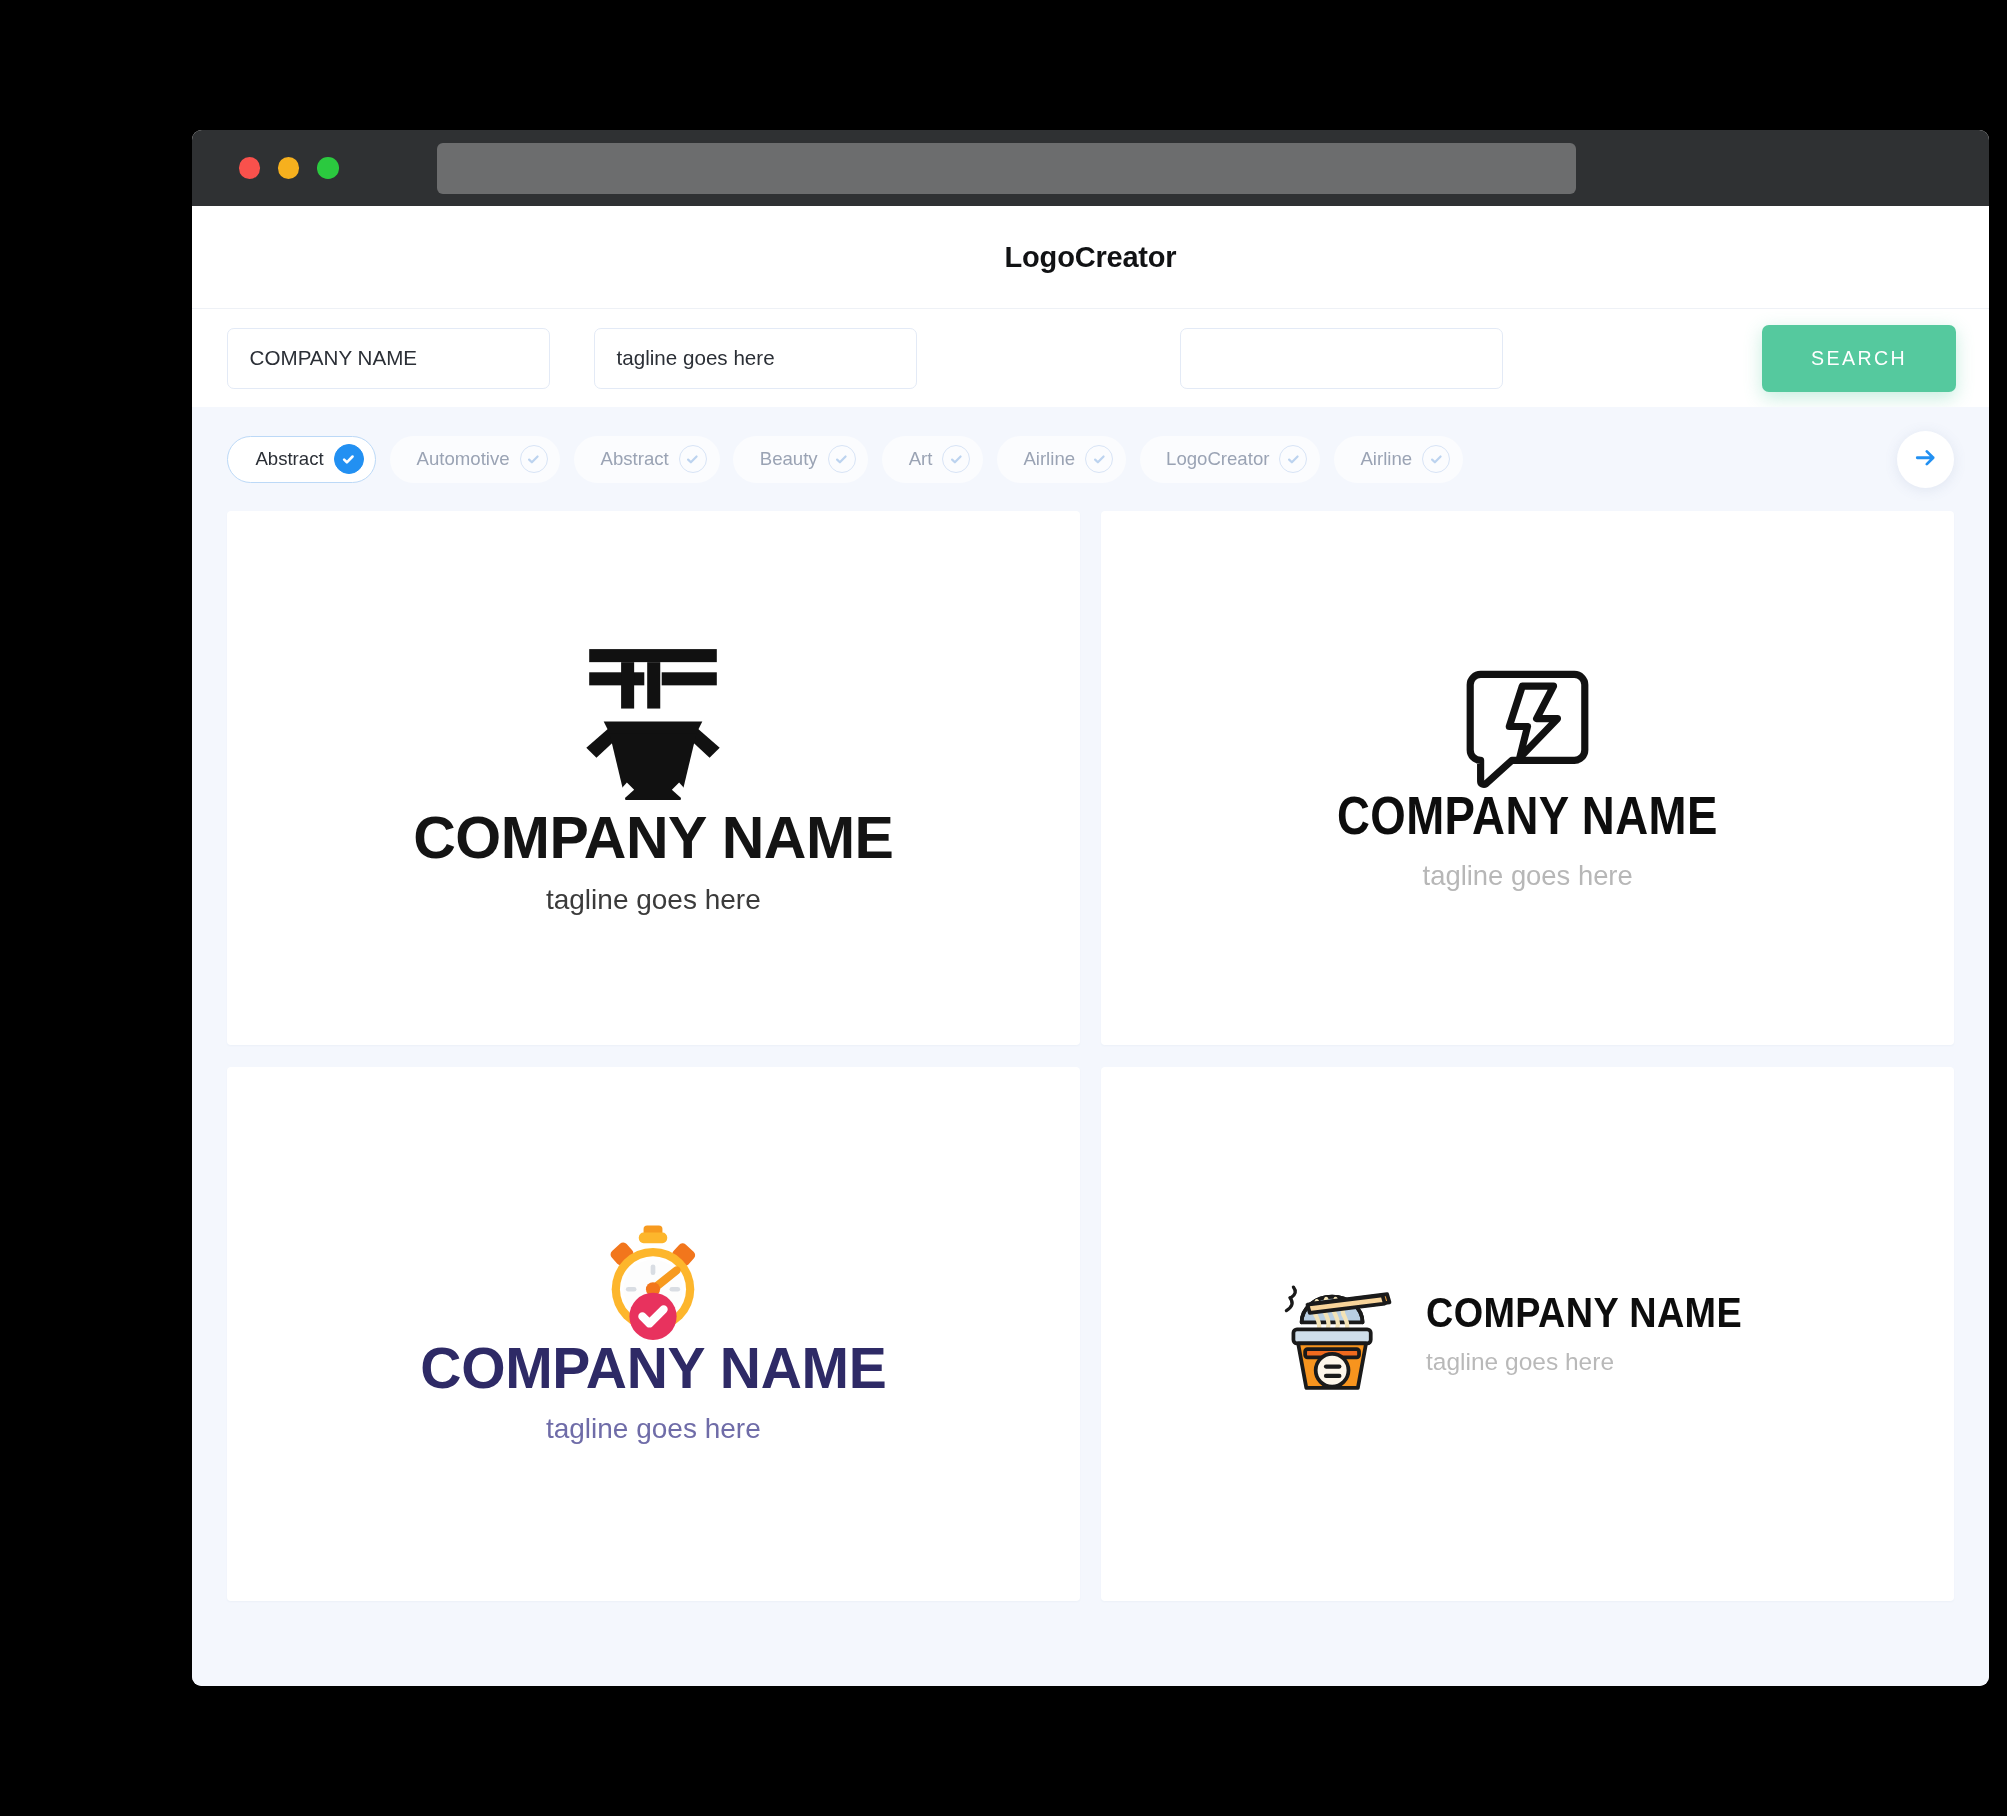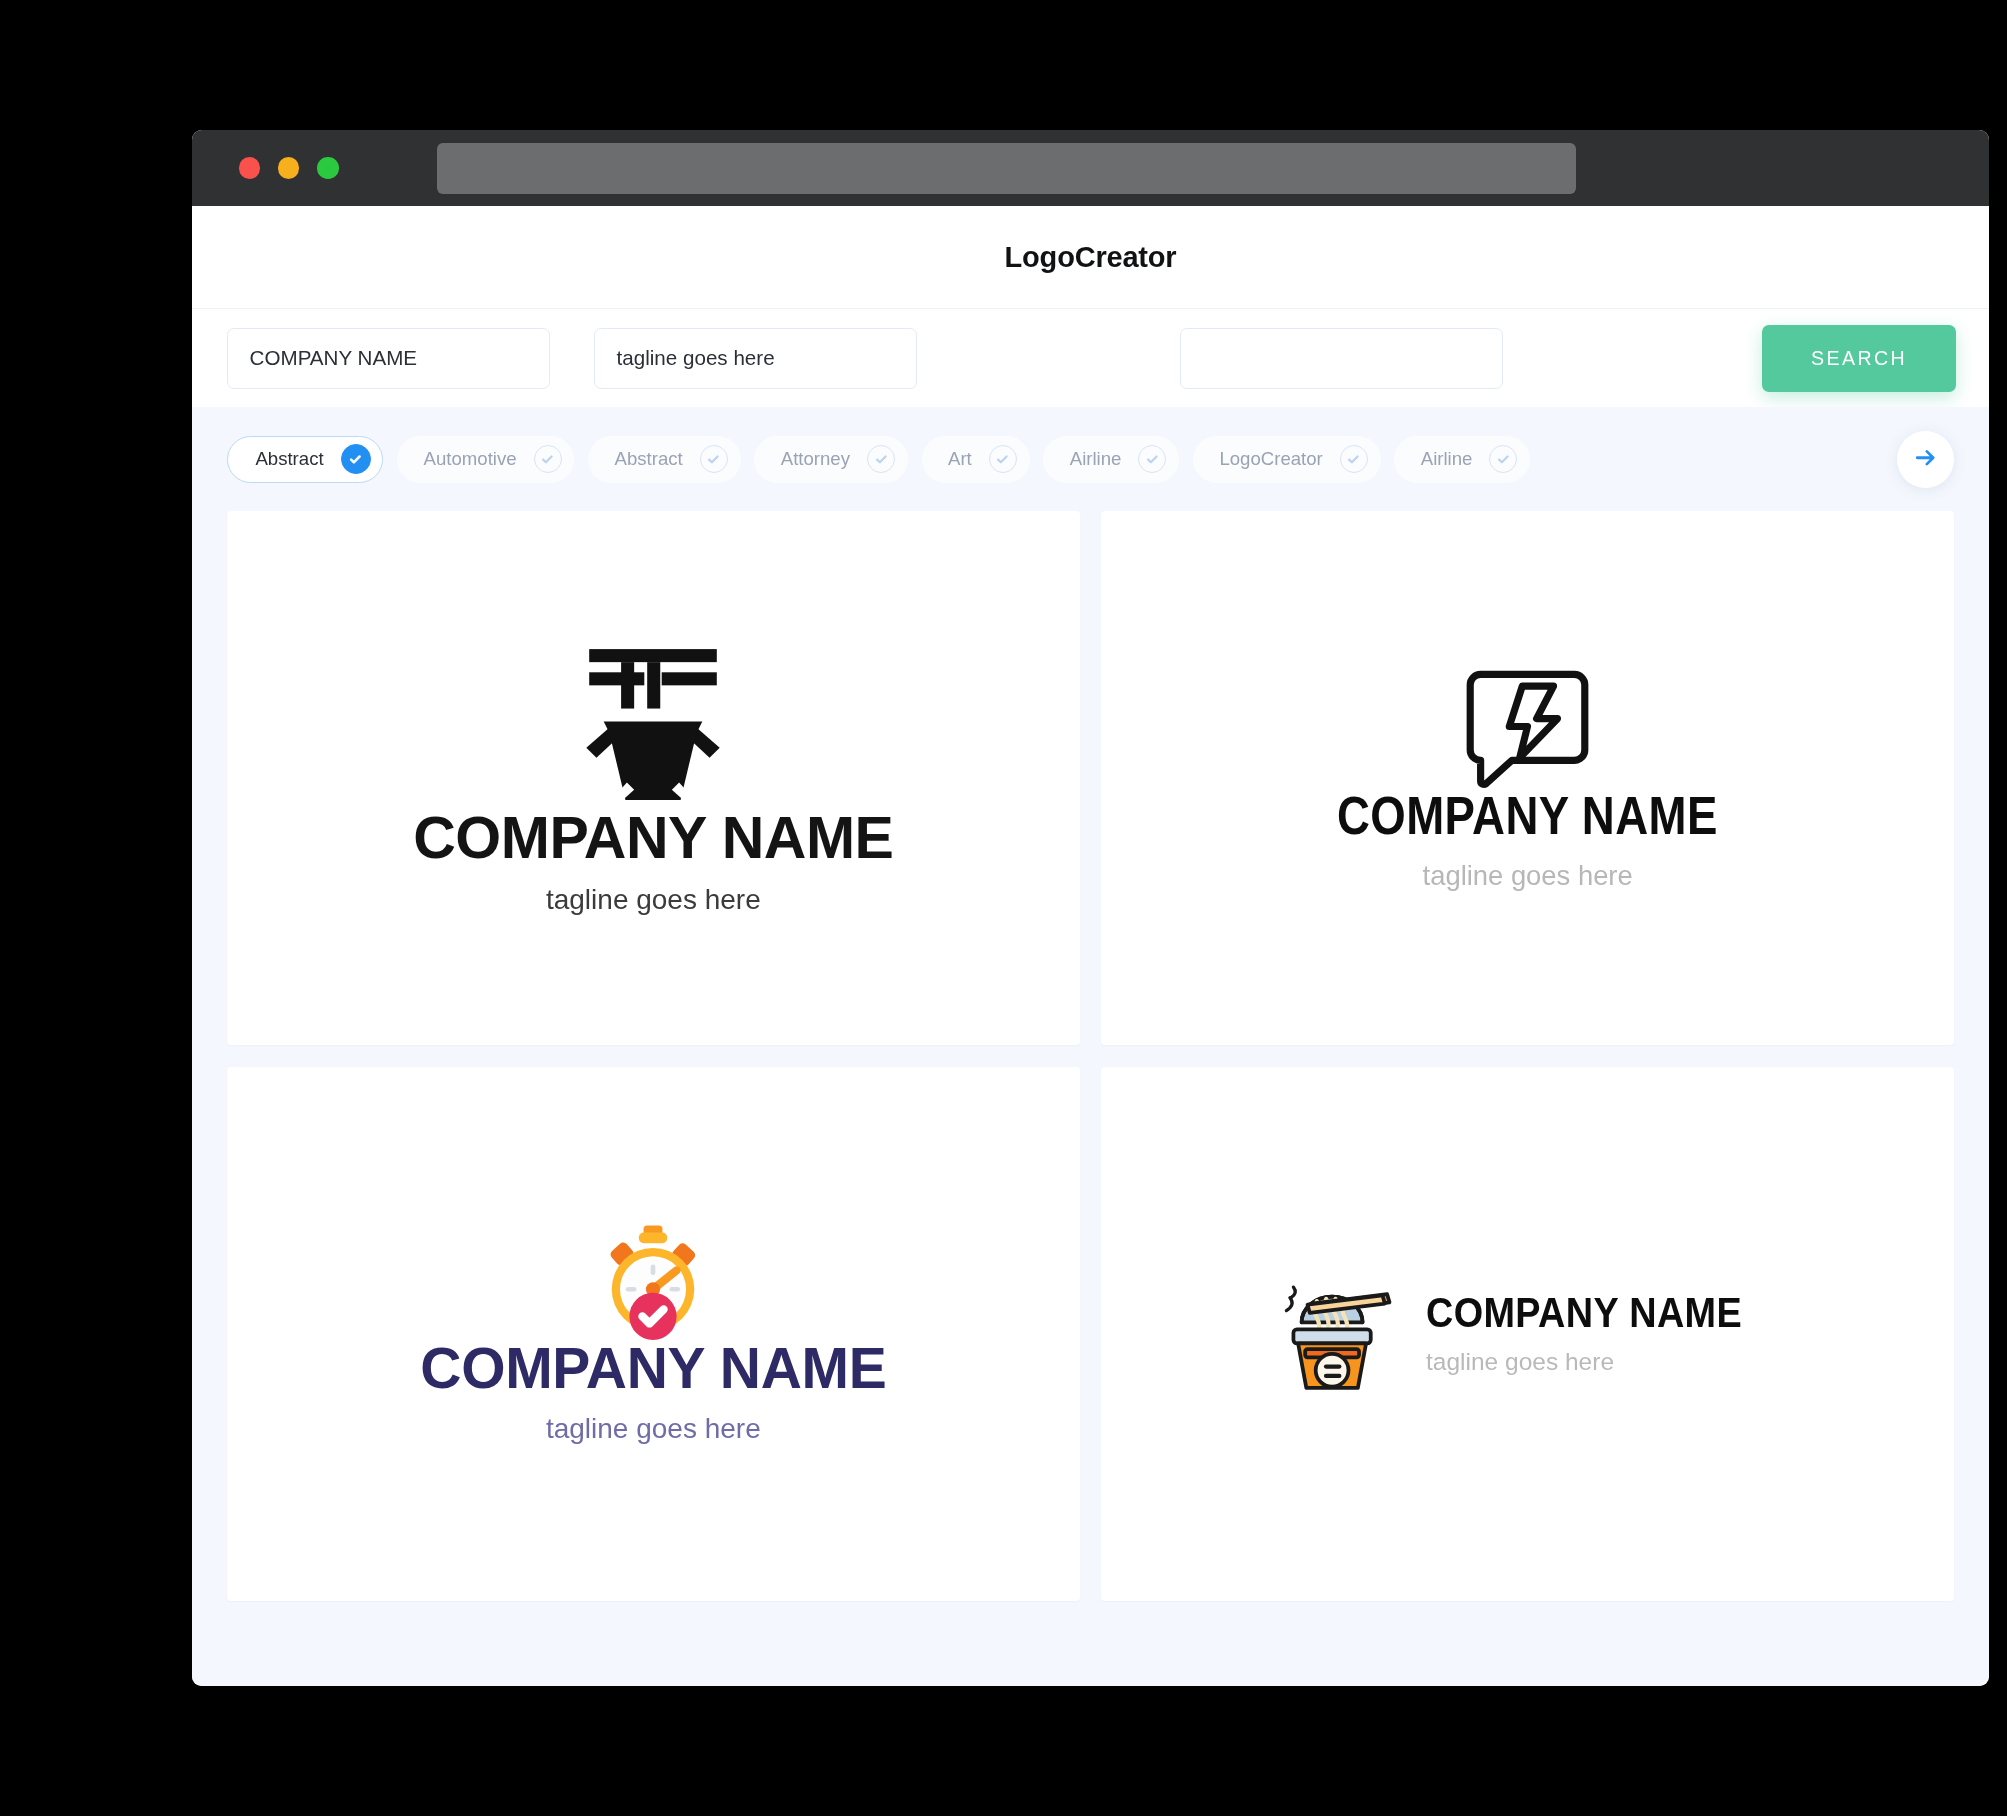--- a/index.html
+++ b/index.html
@@ -123,21 +123,21 @@
     gap: 13.7px;
     position: relative;
   }
   .chip {
     height: 47px;
     border-radius: 25.5px;
     background: #fbfcfe;
     display: flex;
     align-items: center;
     padding: 0 11.8px 0 25.5px;
-    gap: 17px;
+    gap: 10px;
     font-size: 18.6px;
     color: #9aa3b4;
     white-space: nowrap;
     cursor: pointer;
     border: 1px solid transparent;
   }
   .chip .label { line-height: 1; }
   .chip .tick {
     width: 28px; height: 28px;
     border-radius: 50%;
@@ -314,21 +314,21 @@
       <div class="chip">
         <span class="label">Abstract</span>
         <span class="tick">
           <svg viewBox="0 0 16 16">
               <path d="M3.4 8.3 L6.4 11.2 L12.6 4.9"></path>
             </svg>
         </span>
       </div>
 
       <div class="chip">
-        <span class="label">Attorney</span>
+        <span class="label">Beauty</span>
         <span class="tick">
           <svg viewBox="0 0 16 16">
               <path d="M3.4 8.3 L6.4 11.2 L12.6 4.9"></path>
             </svg>
         </span>
       </div>
 
       <div class="chip">
         <span class="label">Art</span>
         <span class="tick">

